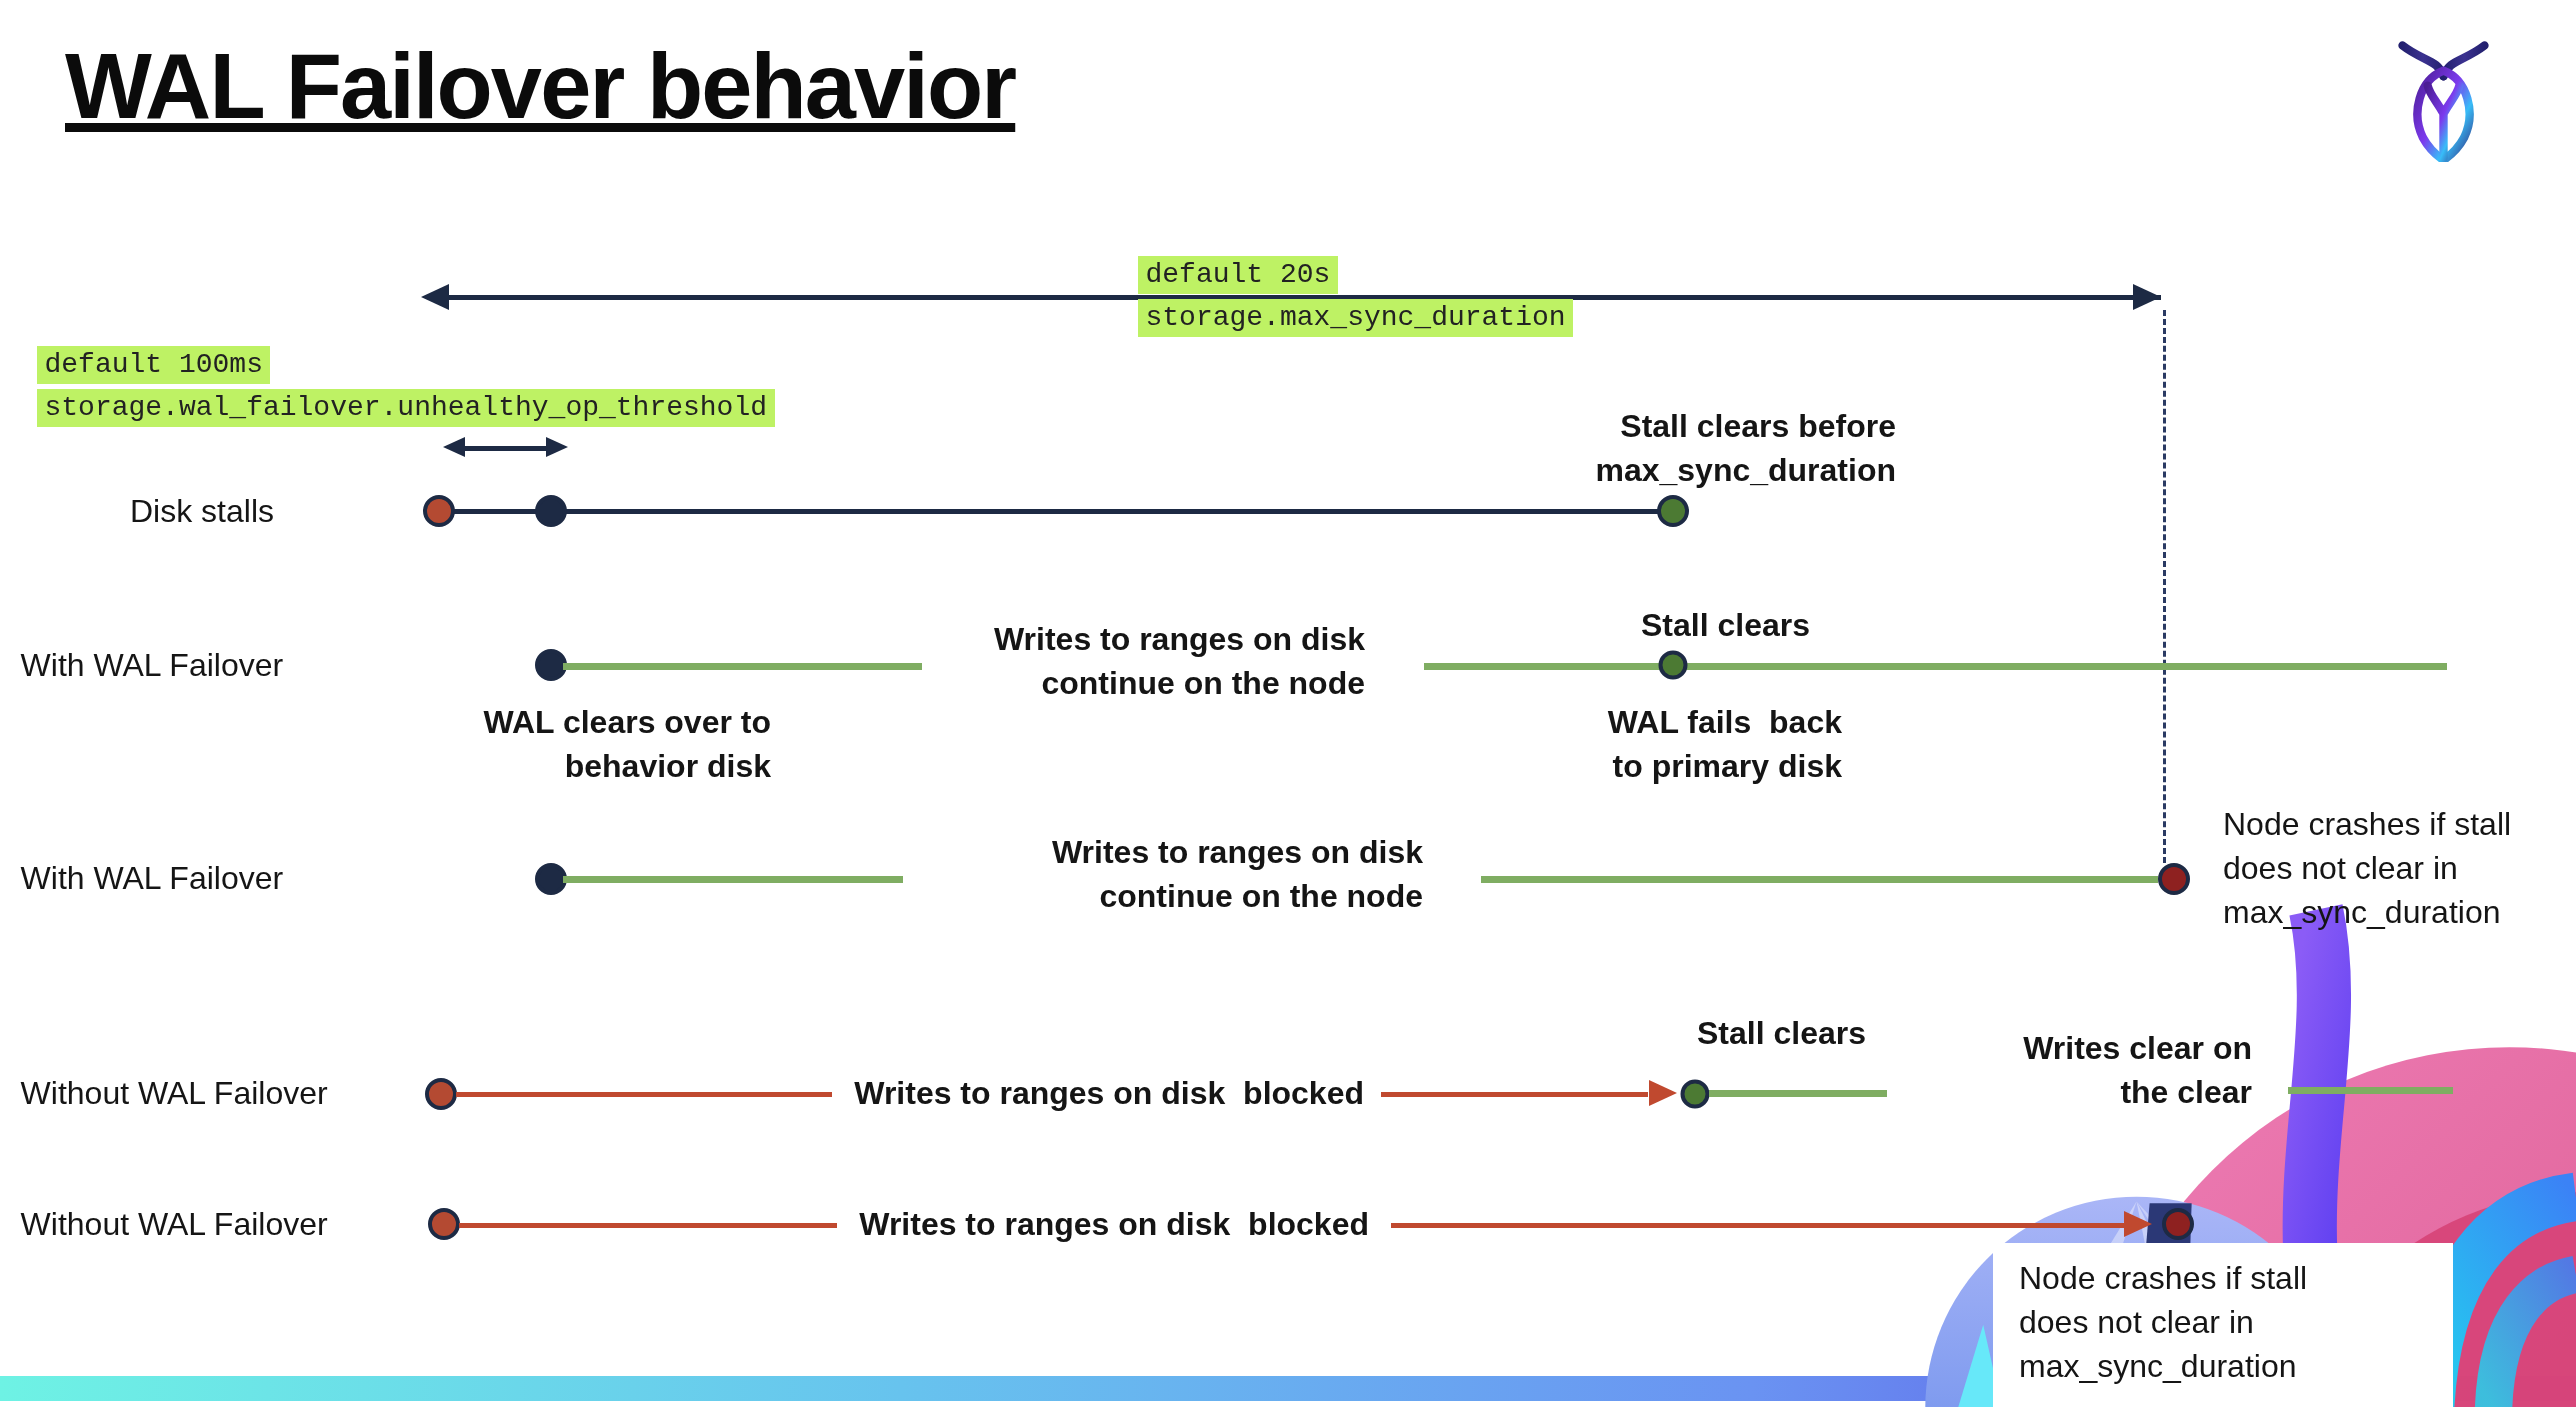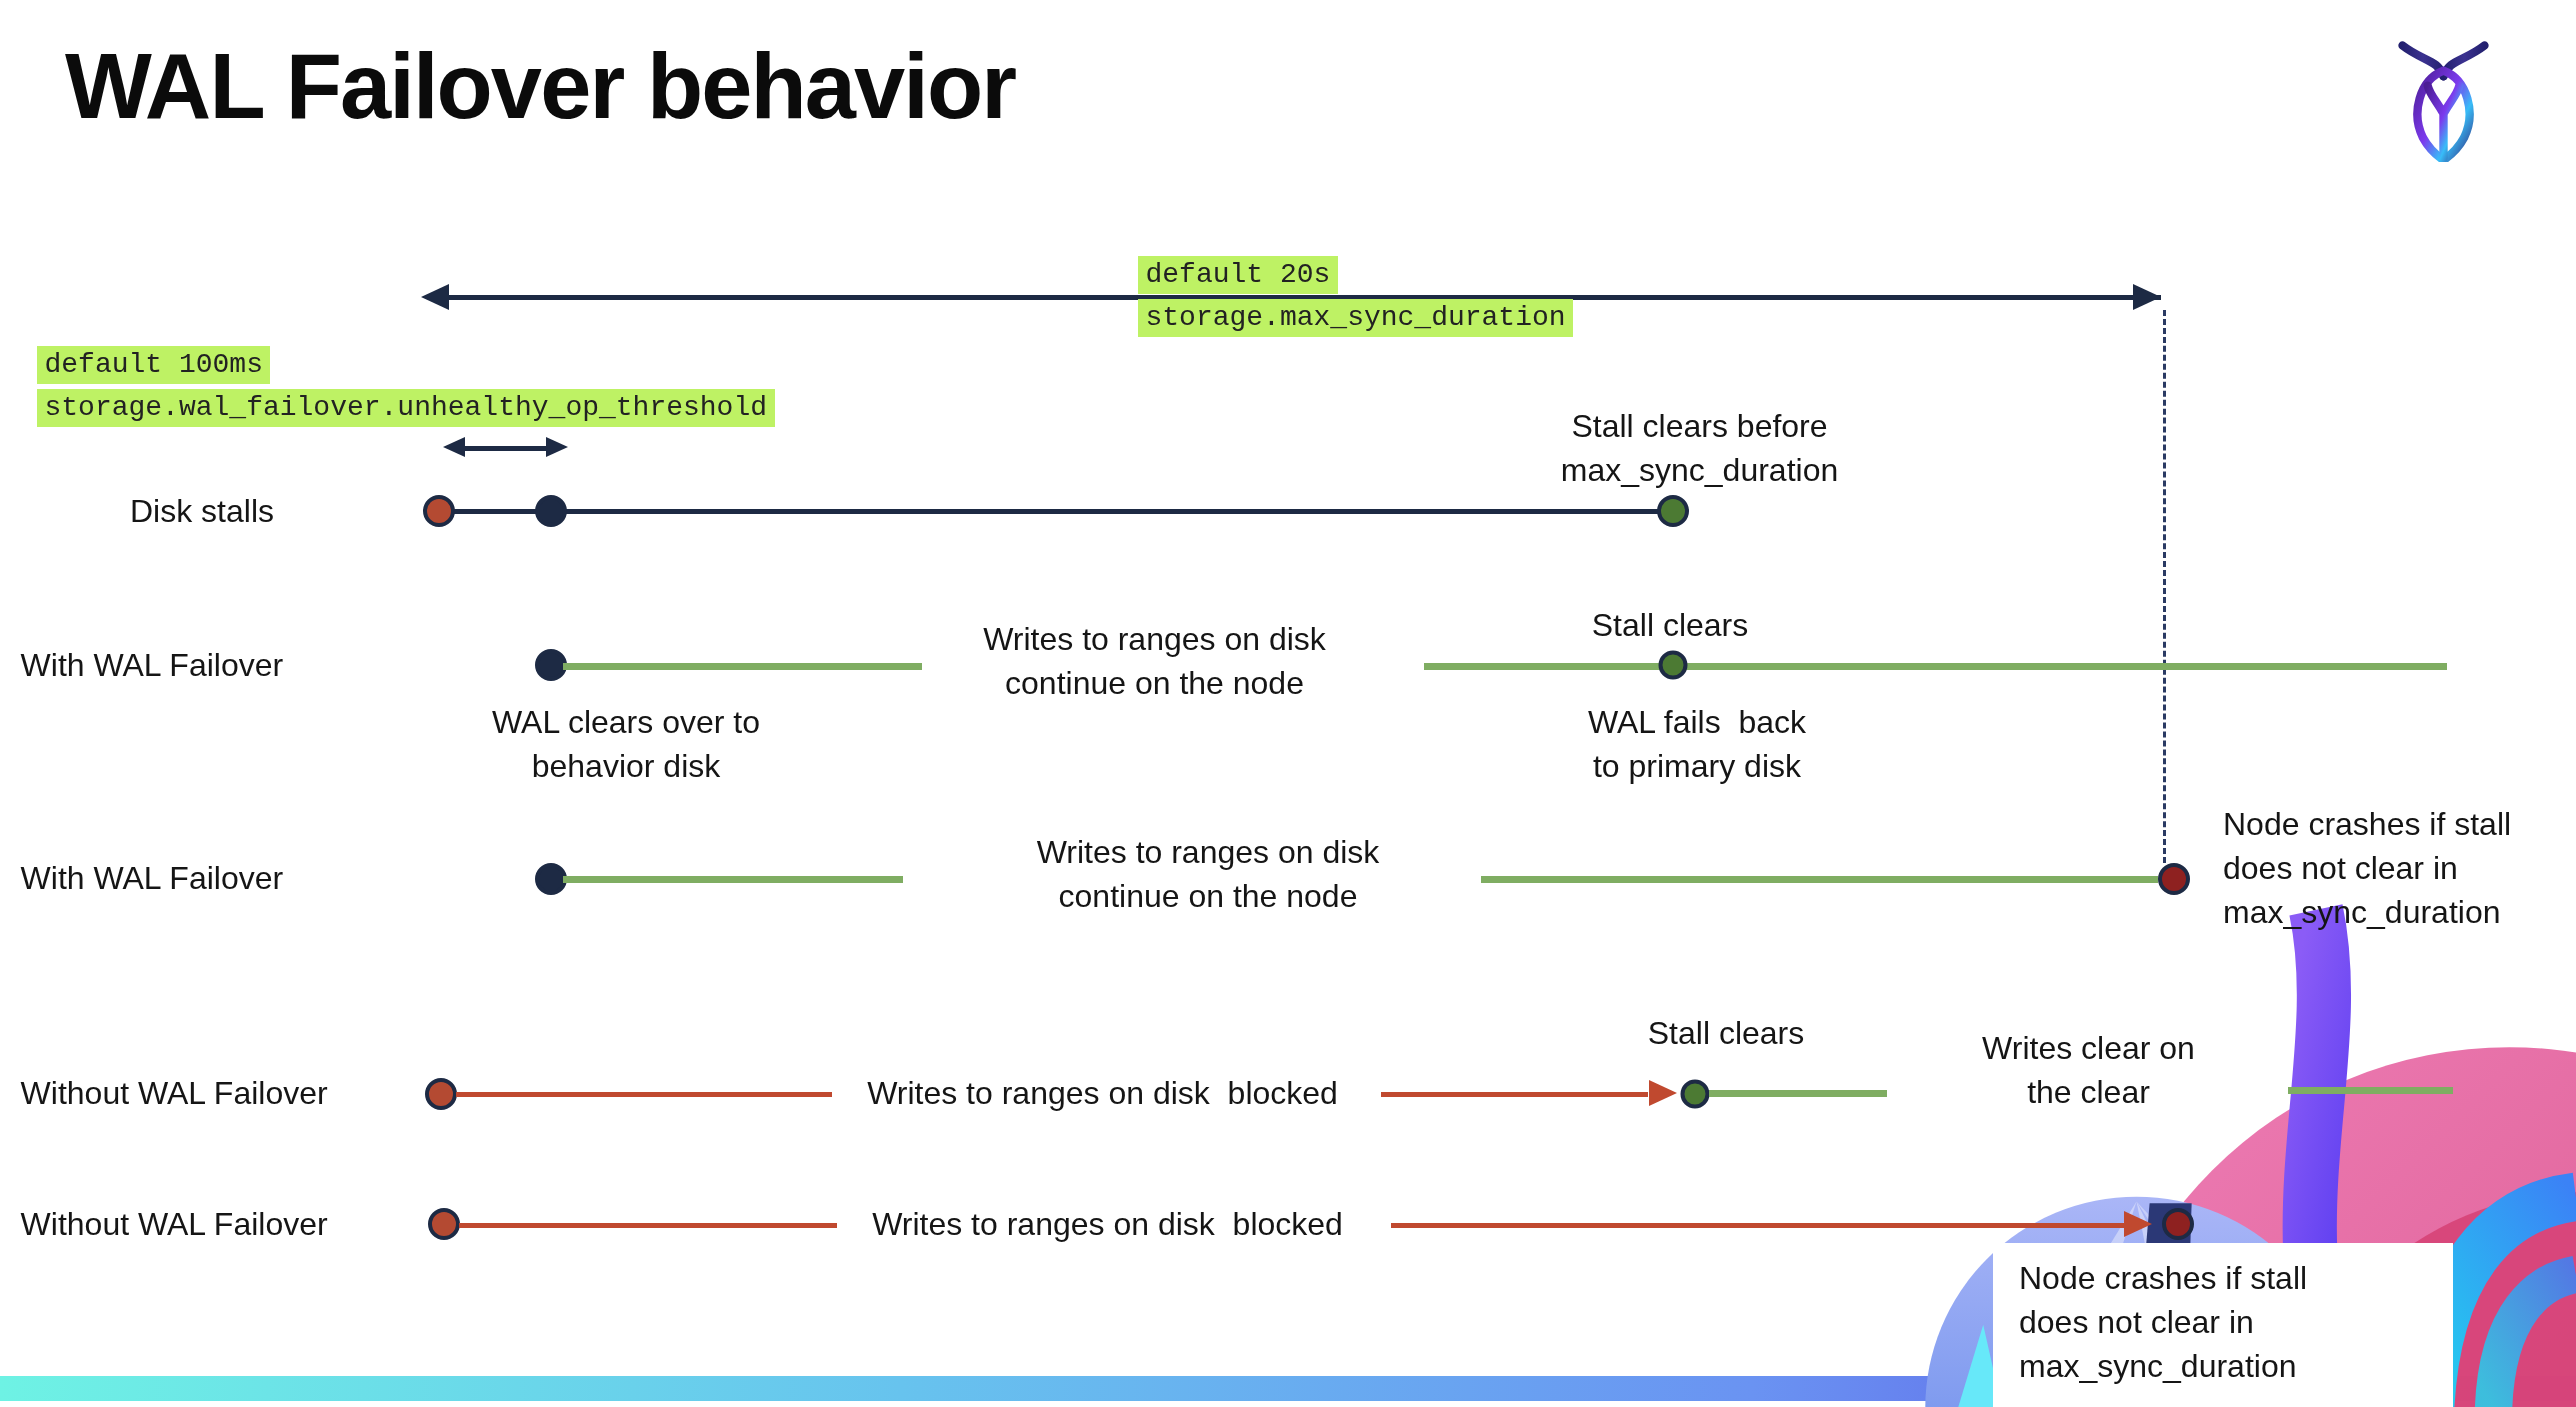--- a/index.html
+++ b/index.html
@@ -1,18 +1,18 @@
 <!DOCTYPE html>
 <html style="font-size:15px"><head>
 <meta charset="utf-8">
 <style>
   html,body{margin:0;padding:0;background:#ffffff;}
   .canvas{position:relative;width:2576px;height:1408px;overflow:hidden;background:#ffffff;
           font-family:"Liberation Sans",sans-serif;color:#151515;}
-  .title{position:absolute;left:65px;top:34px;font-size:92px;font-weight:800;letter-spacing:-1.9px;color:#0b0b0b;}
+  .title{position:absolute;left:65px;top:34px;font-size:92px;font-weight:800;letter-spacing:-1.9px;color:#0b0b0b;text-decoration:underline;}
   
   .code-stack{position:absolute;z-index:3;display:flex;flex-direction:column;align-items:flex-start;gap:5.6px;}
   .code-label{display:inline-block;font-family:"Liberation Mono","DejaVu Sans Mono",monospace;
               font-size:28px;line-height:34px;padding:1.9px 7.5px;background:#bef264;color:#222;white-space:pre;}
   
   .hline{position:absolute;z-index:2;}
   .navy-line{height:4.7px;background:#1d2a44;}
   .green-line{height:6.5px;background:#7fad62;}
   .red-line{height:4.7px;background:#c0492f;}
   .dashed-vline{position:absolute;z-index:2;width:0;border-left:3.7px dashed #2a3a63;}
@@ -25,21 +25,21 @@
   .dot-green{background:#4c7a33;}
   .dot-darkred{background:#8e2120;}
   .tri{position:absolute;z-index:2;width:0;height:0;}
   .tri-left-navy{border-top:13px solid transparent;border-bottom:13px solid transparent;border-right:28px solid #1d2a44;}
   .tri-right-navy{border-top:13px solid transparent;border-bottom:13px solid transparent;border-left:28px solid #1d2a44;}
   .tri-left-navy.sm{border-top-width:10.3px;border-bottom-width:10.3px;border-right-width:22.4px;}
   .tri-right-navy.sm{border-top-width:10.3px;border-bottom-width:10.3px;border-left-width:22.4px;}
   .tri-right-red{border-top:13px solid transparent;border-bottom:13px solid transparent;border-left:28px solid #c0492f;}
   
   .ann{position:absolute;z-index:3;font-size:32px;line-height:44px;color:#151515;}
-  .center{text-align:center;}
+  .center{text-align:right;font-weight:bold;}
   .right{text-align:center;}
   .pre{white-space:pre;}
   .row-label{position:absolute;z-index:3;font-size:32px;line-height:45px;color:#151515;}
   .note-box{position:absolute;z-index:4;background:#ffffff;}
   .note-box .ann-inner{padding:13px 0 0 26px;font-size:32px;line-height:44px;}
   
   .footer-bar{position:absolute;left:0;top:1376px;width:2576px;height:25px;z-index:0;
               background:linear-gradient(90deg,#6ef2e4 0%,#67c3ee 35%,#6a93f2 68%,#5d5ce6 90%);}
   .brand-art{position:absolute;left:1869px;top:893px;z-index:1;}
   .brand-logo{position:absolute;left:2395px;top:39px;z-index:3;}

